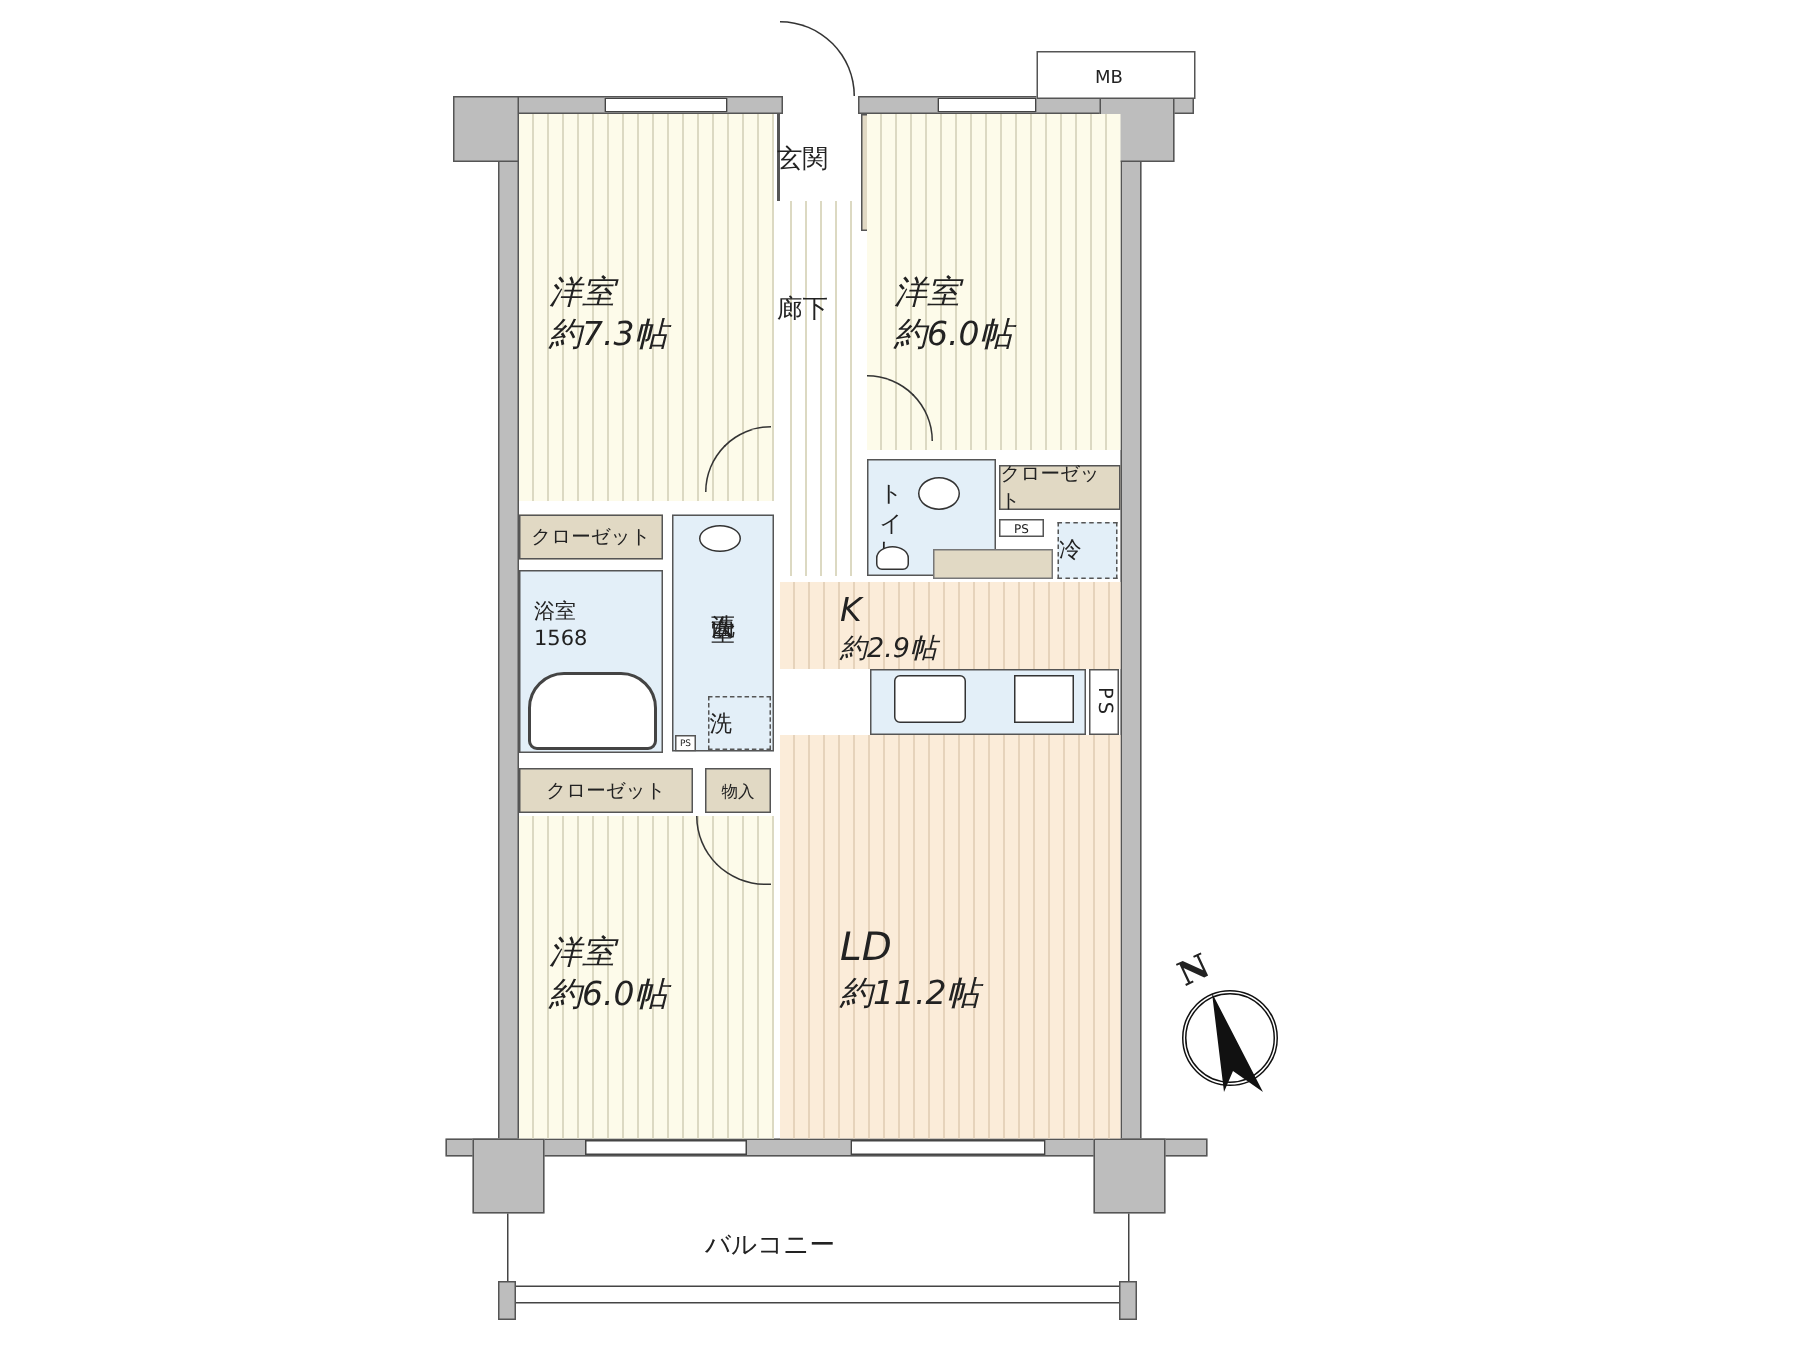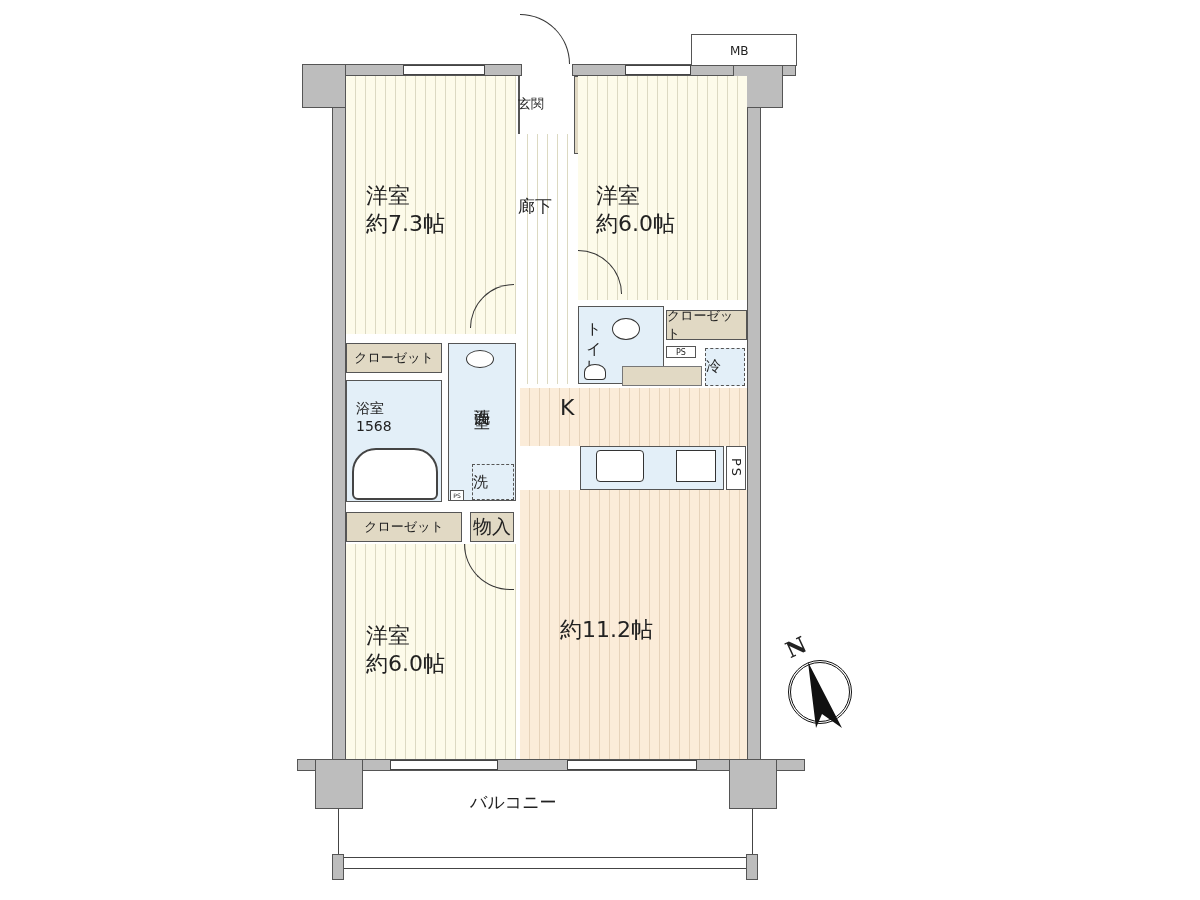--- a/index.html
+++ b/index.html
@@ -5,21 +5,21 @@
   html,body{margin:0;padding:0;background:#fff;}
   body{width:1200px;height:900px;position:relative;overflow:hidden;font-family:"DejaVu Sans","Liberation Sans",sans-serif;color:#222;}
   .abs{position:absolute;box-sizing:border-box;}
   .wall{background:#bdbdbd;border:1px solid #555;}
   .room-y{background:#fdfbea;background-image:repeating-linear-gradient(90deg,transparent 0 9px,#dcd9c2 9px 10px);}
   .room-ld{background:#fbecd9;background-image:repeating-linear-gradient(90deg,transparent 0 9px,#e6d3bb 9px 10px);}
   .room-b{background:#e3eff8;}
   .room-w{background:#fff;}
   .closet{background:#e1d9c4;border:1px solid #555;font-size:13px;display:flex;align-items:center;justify-content:center;}
   .lbl{position:absolute;text-align:left;line-height:1.25;}
-  .big{font-size:22px;}
+  .big{font-size:22px;font-style:italic;}
   .vert{writing-mode:vertical-rl;font-size:16px;letter-spacing:2px;}
   .win{background:#fff;border:1px solid #444;}
   .line{background:#444;}
   .door{border:1.5px solid #333;}
   .ps{font-size:8px;border:1px solid #555;background:#fff;display:flex;align-items:center;justify-content:center;}
   .dash{border:1.5px dashed #555;}
 </style>
 </head>
 <body>
 
@@ -43,21 +43,21 @@
   <div class="abs wall" style="left:691px;top:34px;width:106px;height:32px;background:#fff;"></div>
   <div class="abs lbl" style="left:730px;top:44px;width:40px;font-size:12px;">MB</div>
 
   <div class="abs room-y" style="left:346px;top:76px;width:170px;height:258px;"></div>
   <div class="abs lbl big" style="left:366px;top:182px;width:130px;">
     <div>洋室</div>
     <div>約7.3帖</div>
   </div>
 
   <div class="abs room-w" style="left:518px;top:76px;width:56px;height:58px;border-left:2px solid #555;"></div>
-  <div class="abs lbl" style="left:518px;top:96px;width:68px;font-size:13px;">玄関</div>
+  <div class="abs lbl" style="left:518px;top:96px;width:68px;font-size:17px;">玄関</div>
   <div class="abs closet vert" style="left:574px;top:76px;width:30px;height:78px;">下足入</div>
   <div class="abs room-y" style="left:518px;top:134px;width:56px;height:250px;background-color:#fff;"></div>
   <div class="abs lbl" style="left:518px;top:196px;width:56px;font-size:17px;">廊下</div>
   <div class="abs door" style="left:520px;top:14px;width:50px;height:50px;border-left:none;border-bottom:none;border-radius:0 50px 0 0;"></div>
 
   <div class="abs room-y" style="left:578px;top:76px;width:169px;height:224px;"></div>
   <div class="abs lbl big" style="left:596px;top:182px;width:130px;">
     <div>洋室</div>
     <div>約6.0帖</div>
   </div>
@@ -80,52 +80,54 @@
   </div>
   <div class="abs" style="left:352px;top:448px;width:86px;height:52px;border:2px solid #444;border-radius:24px 24px 6px 6px;background:#fff;"></div>
 
   <div class="abs room-b" style="left:448px;top:343px;width:68px;height:158px;border:1px solid #555;"></div>
   <div class="abs" style="left:466px;top:350px;width:28px;height:18px;border:1.5px solid #333;border-radius:50%;background:#fff;"></div>
   <div class="abs vert" style="left:471px;top:396px;font-size:16px;">洗面室</div>
   <div class="abs dash lbl" style="left:472px;top:464px;width:42px;height:36px;font-size:15px;padding-top:8px;">洗</div>
   <div class="abs ps" style="left:450px;top:490px;width:14px;height:11px;font-size:6px;">PS</div>
 
   <div class="abs closet" style="left:346px;top:512px;width:116px;height:30px;">クローゼット</div>
-  <div class="abs closet" style="left:470px;top:512px;width:44px;height:30px;font-size:19px;">物入</div>
+  <div class="abs closet" style="left:470px;top:512px;width:44px;height:30px;font-size:11px;">物入</div>
 
   <div class="abs room-y" style="left:346px;top:544px;width:170px;height:215px;"></div>
   <div class="abs lbl big" style="left:366px;top:622px;width:130px;">
     <div>洋室</div>
     <div>約6.0帖</div>
   </div>
 
   <div class="abs room-ld" style="left:520px;top:388px;width:227px;height:58px;"></div>
   <div class="abs lbl big" style="left:560px;top:394px;width:210px;font-size:18px;">
     <div style="font-size:22px;">K</div>
+    <div>約2.9帖</div>
   </div>
   <div class="abs" style="left:580px;top:446px;width:144px;height:44px;background:#e3eff8;border:1px solid #555;"></div>
   <div class="abs" style="left:596px;top:450px;width:48px;height:32px;border:1.5px solid #333;border-radius:4px;background:#fff;"></div>
   <div class="abs" style="left:676px;top:450px;width:40px;height:32px;border:1.5px solid #333;background:#fff;"></div>
   <div class="abs ps vert" style="left:726px;top:446px;width:20px;height:44px;font-size:13px;">PS</div>
 
   <div class="abs room-ld" style="left:520px;top:490px;width:227px;height:269px;"></div>
   <div class="abs lbl big" style="left:560px;top:616px;width:150px;">
+    <div style="font-size:26px;">LD</div>
     <div>約11.2帖</div>
   </div>
 
   <div class="abs door" style="left:470px;top:284px;width:44px;height:44px;border-right:none;border-bottom:none;border-radius:44px 0 0 0;"></div>
   <div class="abs door" style="left:578px;top:250px;width:44px;height:44px;border-left:none;border-bottom:none;border-radius:0 44px 0 0;"></div>
   <div class="abs door" style="left:464px;top:544px;width:50px;height:46px;border-right:none;border-top:none;border-radius:0 0 0 50px;"></div>
 
   <div class="abs line" style="left:338px;top:809px;width:1px;height:52px;"></div>
   <div class="abs line" style="left:752px;top:809px;width:1px;height:52px;"></div>
   <div class="abs" style="left:332px;top:857px;width:426px;height:12px;border-top:1px solid #444;border-bottom:1px solid #444;"></div>
   <div class="abs wall" style="left:332px;top:854px;width:12px;height:26px;"></div>
   <div class="abs wall" style="left:746px;top:854px;width:12px;height:26px;"></div>
-  <div class="abs lbl" style="left:470px;top:792px;width:160px;font-size:17px;">バルコニー</div>
+  <div class="abs lbl" style="left:470px;top:820px;width:160px;font-size:17px;">バルコニー</div>
 
   <div class="abs" style="left:788px;top:660px;width:64px;height:64px;border:3px double #111;border-radius:50%;"></div>
   <svg class="abs" style="left:790px;top:640px;" width="70" height="100" viewBox="0 0 70 100">
     <polygon points="18,22 52,88 32,74 26,88" fill="#111"></polygon>
   </svg>
   <div class="abs" style="left:786px;top:634px;font-size:22px;font-weight:bold;font-family:'DejaVu Serif',serif;transform:rotate(-25deg);">N</div>
 
 </div>
 
 </body></html>

